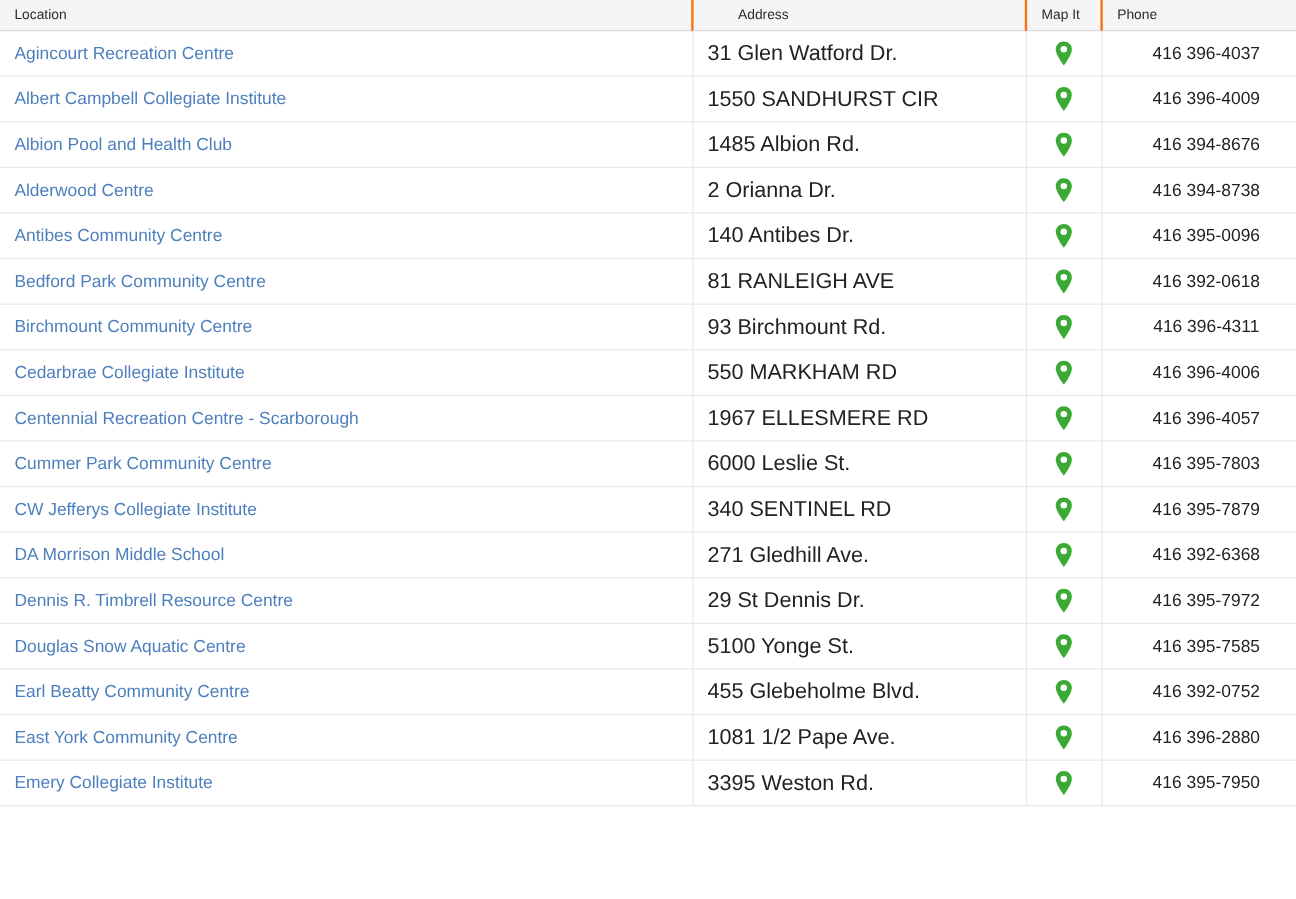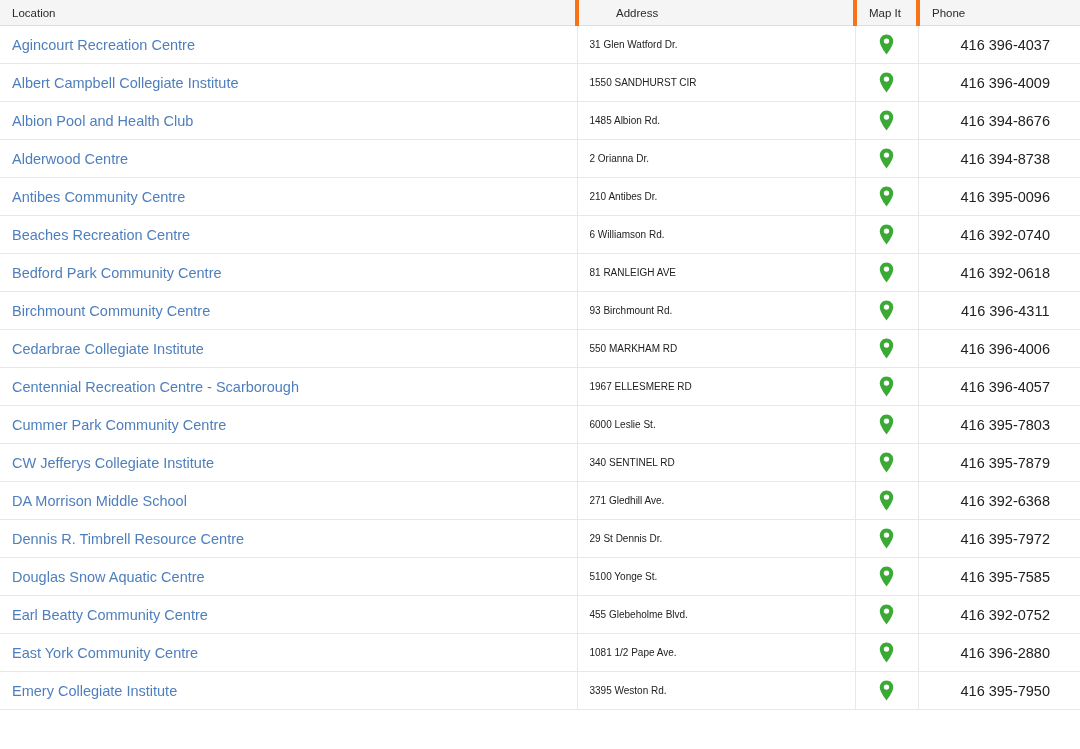--- a/index.html
+++ b/index.html
@@ -24,21 +24,21 @@
 
   
   .col-location { width: 577px; }
   .col-address  { width: 278px; padding-left: 37px; }
   .col-mapit    { width: 63px; }
   .col-phone    { width: 162px; }
 
   thead th {
     background: #f5f5f5;
     border-bottom: 1px solid #dedede;
-    border-right: 4px solid #f97316;
+    border-right: 2px solid #f97316;
     font-size: 11.5px;
     font-weight: normal;
     color: #2b2b2b;
     text-align: left;
     padding: 6px 0 6px 12px;
     height: 13px;
     vertical-align: middle;
     white-space: nowrap;
   }
   thead th.col-phone { border-right: none; }
@@ -56,21 +56,21 @@
   }
   tbody td.cell-phone { border-right: none; }
 
   .loc-link {
     color: #4e7fbd;
     text-decoration: none;
     font-size: 14.5px;
     cursor: pointer;
   }
 
-  .cell-address { font-size: 10px; color: #222222; }
+  .cell-address { font-size: 18px; color: #222222; }
   .cell-phone   { font-size: 14.5px; color: #222222; text-align: center; }
 
   .cell-mapit {
     text-align: center;
     padding: 0;
   }
   .map-pin {
     display: inline-block;
     vertical-align: middle;
     line-height: 0;
@@ -127,35 +127,26 @@
         <td class="cell-location"><a class="loc-link">Alderwood Centre</a></td>
         <td class="cell-address">2 Orianna Dr.</td>
         <td class="cell-mapit"><span class="map-pin"><svg width="15" height="21" viewBox="0 0 15 21" xmlns="http://www.w3.org/2000/svg">
               <path d="M7.5 0.6C3.75 0.6 0.8 3.5 0.8 7.2c0 4.9 6.7 13.2 6.7 13.2s6.7-8.3 6.7-13.2C14.2 3.5 11.25 0.6 7.5 0.6z" fill="#3aaa35"></path>
               <circle cx="7.5" cy="7.1" r="2.7" fill="#ffffff"></circle>
             </svg></span></td>
         <td class="cell-phone">416 394-8738</td>
       </tr>
       <tr>
         <td class="cell-location"><a class="loc-link">Antibes Community Centre</a></td>
-        <td class="cell-address">210 Antibes Dr.</td>
+        <td class="cell-address">140 Antibes Dr.</td>
         <td class="cell-mapit"><span class="map-pin"><svg width="15" height="21" viewBox="0 0 15 21" xmlns="http://www.w3.org/2000/svg">
               <path d="M7.5 0.6C3.75 0.6 0.8 3.5 0.8 7.2c0 4.9 6.7 13.2 6.7 13.2s6.7-8.3 6.7-13.2C14.2 3.5 11.25 0.6 7.5 0.6z" fill="#3aaa35"></path>
               <circle cx="7.5" cy="7.1" r="2.7" fill="#ffffff"></circle>
             </svg></span></td>
         <td class="cell-phone">416 395-0096</td>
-      </tr>
-      <tr>
-        <td class="cell-location"><a class="loc-link">Beaches Recreation Centre</a></td>
-        <td class="cell-address">6 Williamson Rd.</td>
-        <td class="cell-mapit"><span class="map-pin"><svg width="15" height="21" viewBox="0 0 15 21" xmlns="http://www.w3.org/2000/svg">
-              <path d="M7.5 0.6C3.75 0.6 0.8 3.5 0.8 7.2c0 4.9 6.7 13.2 6.7 13.2s6.7-8.3 6.7-13.2C14.2 3.5 11.25 0.6 7.5 0.6z" fill="#3aaa35"></path>
-              <circle cx="7.5" cy="7.1" r="2.7" fill="#ffffff"></circle>
-            </svg></span></td>
-        <td class="cell-phone">416 392-0740</td>
       </tr>
       <tr>
         <td class="cell-location"><a class="loc-link">Bedford Park Community Centre</a></td>
         <td class="cell-address">81 RANLEIGH AVE</td>
         <td class="cell-mapit"><span class="map-pin"><svg width="15" height="21" viewBox="0 0 15 21" xmlns="http://www.w3.org/2000/svg">
               <path d="M7.5 0.6C3.75 0.6 0.8 3.5 0.8 7.2c0 4.9 6.7 13.2 6.7 13.2s6.7-8.3 6.7-13.2C14.2 3.5 11.25 0.6 7.5 0.6z" fill="#3aaa35"></path>
               <circle cx="7.5" cy="7.1" r="2.7" fill="#ffffff"></circle>
             </svg></span></td>
         <td class="cell-phone">416 392-0618</td>
       </tr>

